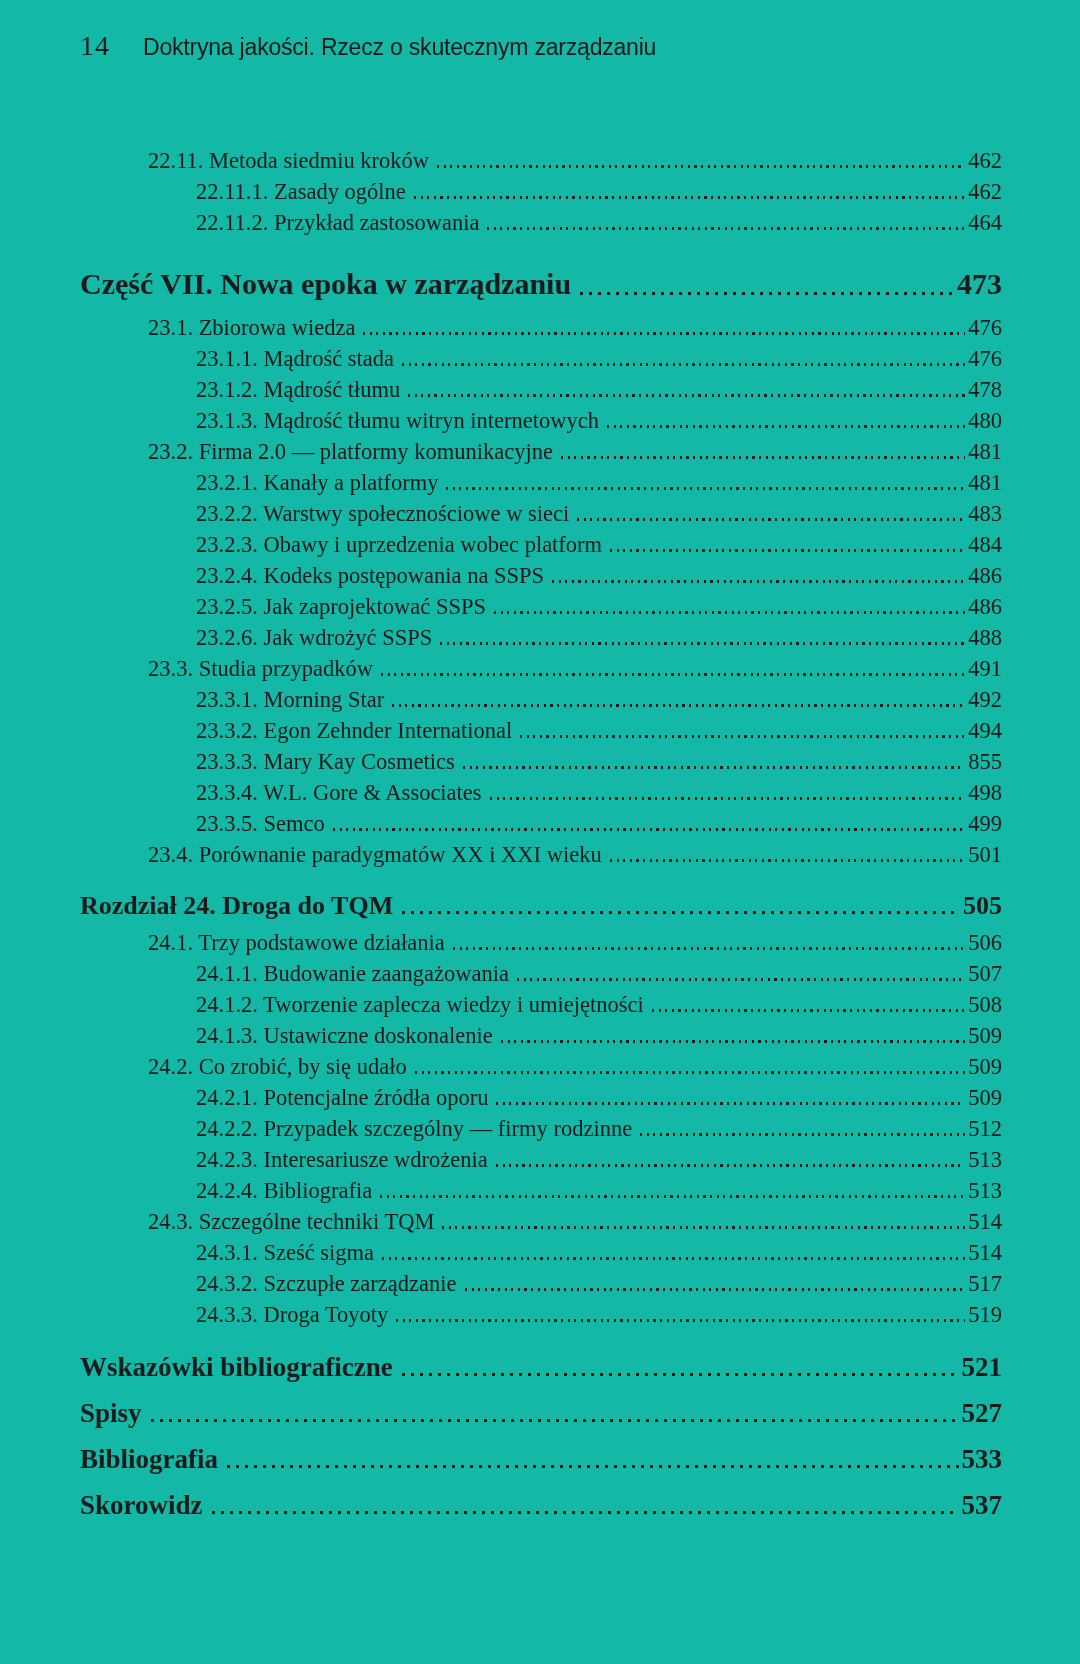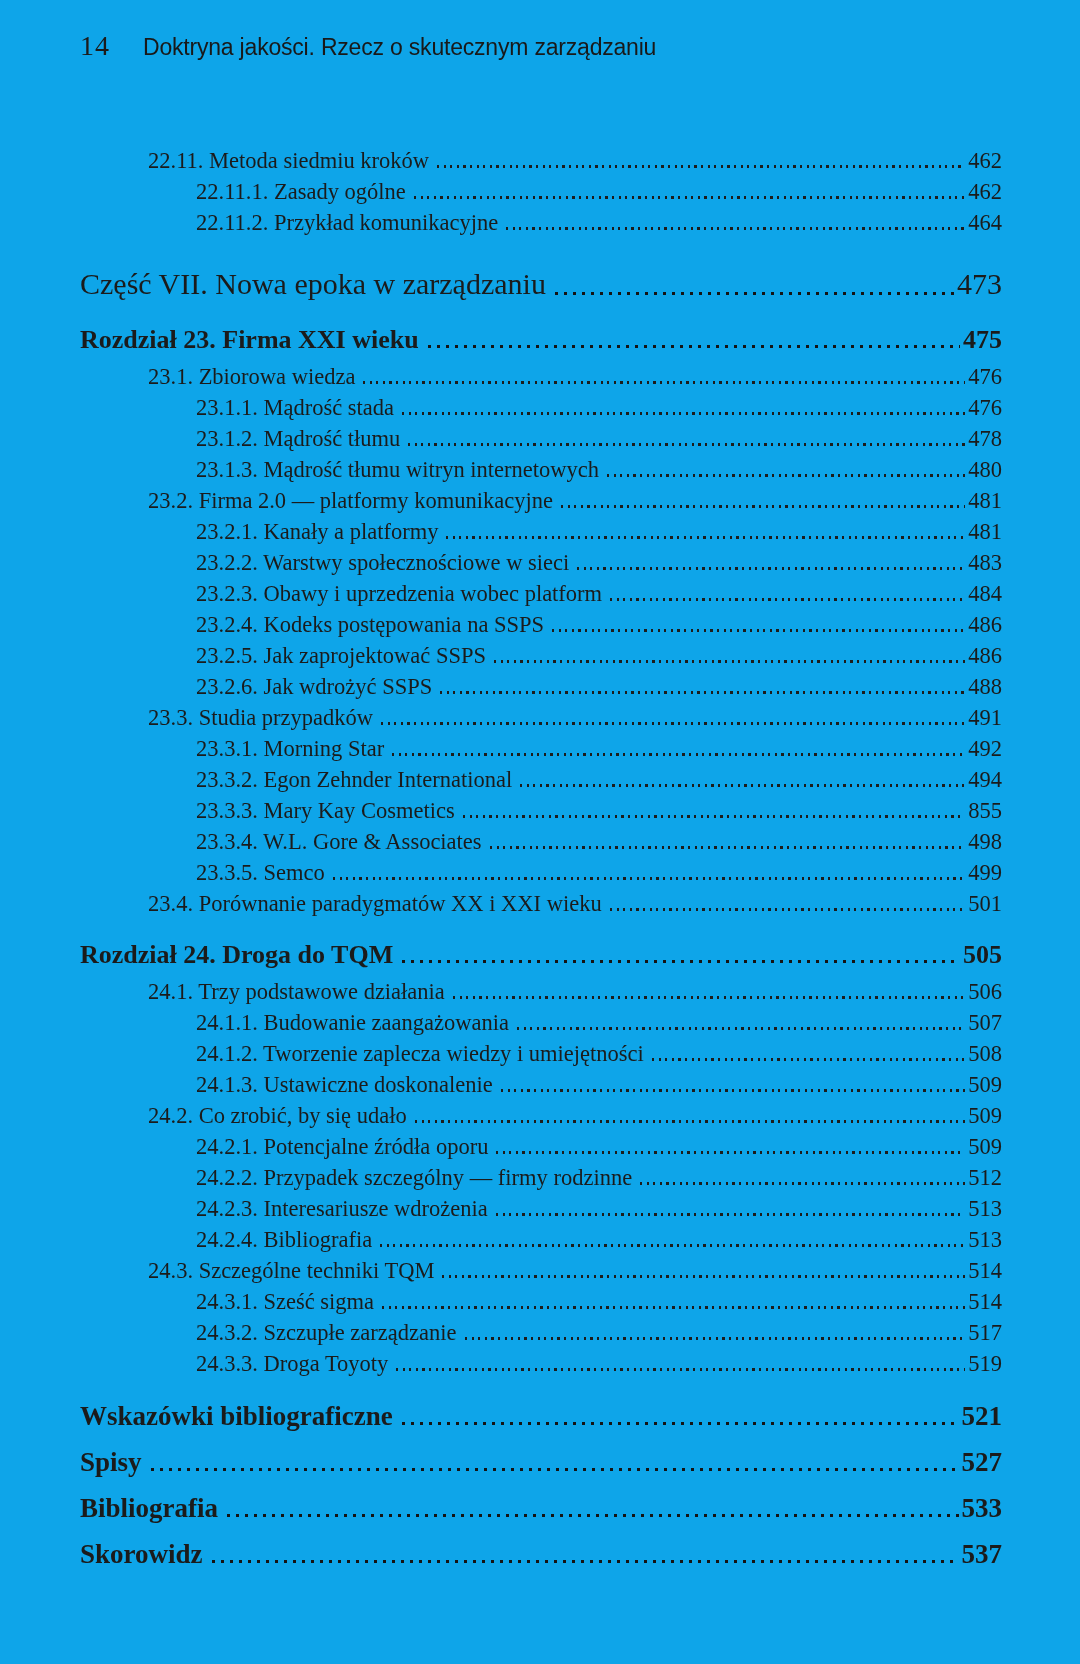--- a/index.html
+++ b/index.html
@@ -4,21 +4,21 @@
 <style>
   * { margin: 0; padding: 0; box-sizing: border-box; }
   html, body { width: 1080px; height: 1664px; }
   body {
     font-family: "Liberation Serif", serif;
     background: #ffffff;
   }
   .page {
     width: 1080px;
     height: 1664px;
-    background: #0ea5e9;
+    background: #14b8a6;
     color: #1b1b1b;
     padding: 30px 78px 0 80px;
     overflow: hidden;
   }
   
   .page-header {
     display: flex;
     align-items: baseline;
     gap: 33px;
   }
@@ -53,21 +53,21 @@
   
   .lvl-sub1, .lvl-sub2 {
     font-size: 22.5px;
     height: 31px;
   }
   .lvl-sub1 { padding-left: 68px; }
   .lvl-sub2 { padding-left: 116px; }
 
   .lvl-part {
     font-size: 30px;
-    font-weight: 400;
+    font-weight: 700;
     height: 46px;
     margin-top: 20px;
     margin-bottom: 8px;
   }
   .lvl-chapter {
     font-size: 26px;
     font-weight: 700;
     height: 41px;
     margin-top: 12px;
     margin-bottom: 4px;
@@ -101,33 +101,28 @@
     <span class="toc-label">22.11. Metoda siedmiu kroków</span>
     <span class="leader"></span>
     <span class="toc-page">462</span>
   </div>
       <div class="toc-row lvl-sub2">
     <span class="toc-label">22.11.1. Zasady ogólne</span>
     <span class="leader"></span>
     <span class="toc-page">462</span>
   </div>
       <div class="toc-row lvl-sub2">
-    <span class="toc-label">22.11.2. Przykład komunikacyjne</span>
+    <span class="toc-label">22.11.2. Przykład zastosowania</span>
     <span class="leader"></span>
     <span class="toc-page">464</span>
   </div>
       <div class="toc-row lvl-part">
     <span class="toc-label">Część VII. Nowa epoka w zarządzaniu</span>
     <span class="leader"></span>
     <span class="toc-page">473</span>
-  </div>
-      <div class="toc-row lvl-chapter">
-    <span class="toc-label">Rozdział 23. Firma XXI wieku</span>
-    <span class="leader"></span>
-    <span class="toc-page">475</span>
   </div>
       <div class="toc-row lvl-sub1">
     <span class="toc-label">23.1. Zbiorowa wiedza</span>
     <span class="leader"></span>
     <span class="toc-page">476</span>
   </div>
       <div class="toc-row lvl-sub2">
     <span class="toc-label">23.1.1. Mądrość stada</span>
     <span class="leader"></span>
     <span class="toc-page">476</span>

